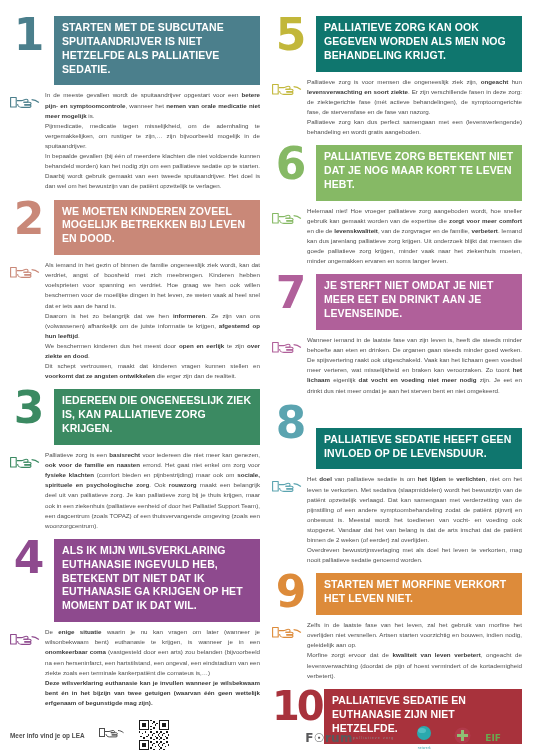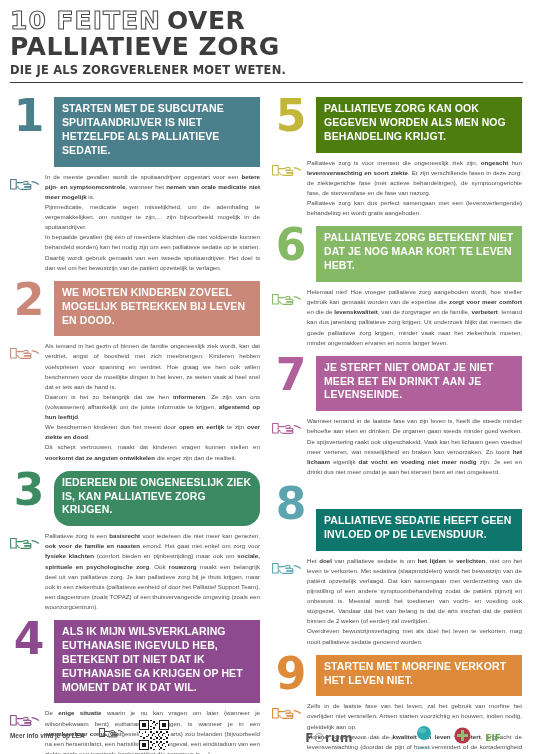--- a/index.html
+++ b/index.html
@@ -75,29 +75,20 @@
   .logo-netwerk{display:flex;flex-direction:column;align-items:center;}
   .logo-netwerk .ln-sub{font-size:3.2px;color:#2aa9ae;letter-spacing:0.3px;margin-top:1px;}
   .logo-eif{display:flex;align-items:center;gap:14px;}
   .logo-eif .le-txt{font-size:9px;font-weight:bold;color:#6aa84f;font-family:"DejaVu Sans",sans-serif;}
 </style>
 </head>
 <body>
 
 <div class="poster">
 
-  <div class="masthead">
-    <div class="mast-l1">
-      <span class="mast-outline">10 FEITEN</span>
-      <span class="mast-solid">OVER</span>
-    </div>
-    <div class="mast-l2">PALLIATIEVE ZORG</div>
-    <div class="mast-sub">DIE JE ALS ZORGVERLENER MOET WETEN.</div>
-    <hr class="mast-rule">
-  </div>
 
   <div class="cols">
     <div class="col" id="col-left">
         <div class="fact">
           <div class="fact-head">
             <div class="num" style="color: rgb(75, 127, 140);">1</div>
             <div class="bar" style="background: rgb(75, 127, 140);">STARTEN MET DE SUBCUTANE SPUITAANDRIJVER IS NIET HETZELFDE ALS PALLIATIEVE SEDATIE.</div>
           </div>
           <div class="body">
             <div class="hand">
@@ -139,21 +130,21 @@
               <p>Als iemand in het gezin of binnen de familie ongeneeslijk ziek wordt, kan dat verdriet, angst of boosheid met zich meebrengen. Kinderen hebben voelsprieten voor spanning en verdriet. Hoe graag we hen ook willen beschermen voor de moeilijke dingen in het leven, ze weten vaak al heel snel dat er iets aan de hand is.</p>
               <p>Daarom is het zo belangrijk dat we hen <b>informeren</b>. Ze zijn van ons (volwassenen) afhankelijk om de juiste informatie te krijgen, <b>afgestemd op hun leeftijd</b>.</p>
               <p>We beschermen kinderen dus het meest door <b>open en eerlijk</b> te zijn <b>over ziekte en dood</b>.</p>
               <p>Dit schept vertrouwen, maakt dat kinderen vragen kunnen stellen en <b>voorkomt dat ze angsten ontwikkelen</b> die erger zijn dan de realiteit.</p>
             </div>
           </div>
         </div>
         <div class="fact">
           <div class="fact-head">
             <div class="num" style="color: rgb(59, 138, 98);">3</div>
-            <div class="bar" style="background: rgb(59, 138, 98); border-radius: 16px;">IEDEREEN DIE ONGENEESLIJK ZIEK IS, KAN PALLIATIEVE ZORG KRIJGEN.</div>
+            <div class="bar" style="background: rgb(59, 138, 98);">IEDEREEN DIE ONGENEESLIJK ZIEK IS, KAN PALLIATIEVE ZORG KRIJGEN.</div>
           </div>
           <div class="body">
             <div class="hand">
               <svg width="30" height="18" viewBox="0 0 30 18">
                 <g fill="none" stroke="#3b8a62" stroke-width="1.1" stroke-linejoin="round">
                   <rect x="0.6" y="3.5" width="5.6" height="9.5"></rect>
                   <path d="M6.8 6.6 h4.6 c1.8 0 3-1.3 4.8-1.3 c1.2 0 1.9 .8 1.9 1.6 c0 .8-.7 1.3-1.6 1.3 h-3"></path>
                   <path d="M13.4 8.2 h5.8 c1.2 0 1.9 .6 1.9 1.4 c0 .8-.7 1.3-1.8 1.3 h-5"></path>
                   <path d="M14.4 10.9 h4.9 c1.1 0 1.7 .5 1.7 1.2 c0 .8-.6 1.3-1.6 1.3 h-7.6 c-2.4 0-4.2-1.6-4.2-3.4"></path>
                   <path d="M21.6 5.6 c2.6 .1 5.2 1.3 7.3 2.9"></path>
@@ -186,21 +177,21 @@
               <p>De <b>enige situatie</b> waarin je nu kan vragen om later (wanneer je wilsonbekwaam bent) euthanasie te krijgen, is wanneer je in een <b>onomkeerbaar coma</b> (vastgesteld door een arts) zou belanden (bijvoorbeeld na een herseninfarct, een hartstilstand, een ongeval, een eindstadium van een ziekte zoals een terminale kankerpatiënt die comateus is,…)</p>
               <p><b>Deze wilsverklaring euthanasie kan je invullen wanneer je wilsbekwaam bent én in het bijzijn van twee getuigen (waarvan één geen wettelijk erfgenaam of begunstigde mag zijn).</b></p>
             </div>
           </div>
         </div>
       </div>
     <div class="col" id="col-right">
         <div class="fact">
           <div class="fact-head">
             <div class="num" style="color: rgb(194, 183, 58);">5</div>
-            <div class="bar" style="background: #4d7c0f;">PALLIATIEVE ZORG KAN OOK GEGEVEN WORDEN ALS MEN NOG BEHANDELING KRIJGT.</div>
+            <div class="bar" style="background: #0f766e;">PALLIATIEVE ZORG KAN OOK GEGEVEN WORDEN ALS MEN NOG BEHANDELING KRIJGT.</div>
           </div>
           <div class="body">
             <div class="hand">
               <svg width="30" height="18" viewBox="0 0 30 18">
                 <g fill="none" stroke="#c2b73a" stroke-width="1.1" stroke-linejoin="round">
                   <rect x="0.6" y="3.5" width="5.6" height="9.5"></rect>
                   <path d="M6.8 6.6 h4.6 c1.8 0 3-1.3 4.8-1.3 c1.2 0 1.9 .8 1.9 1.6 c0 .8-.7 1.3-1.6 1.3 h-3"></path>
                   <path d="M13.4 8.2 h5.8 c1.2 0 1.9 .6 1.9 1.4 c0 .8-.7 1.3-1.8 1.3 h-5"></path>
                   <path d="M14.4 10.9 h4.9 c1.1 0 1.7 .5 1.7 1.2 c0 .8-.6 1.3-1.6 1.3 h-7.6 c-2.4 0-4.2-1.6-4.2-3.4"></path>
                   <path d="M21.6 5.6 c2.6 .1 5.2 1.3 7.3 2.9"></path>

